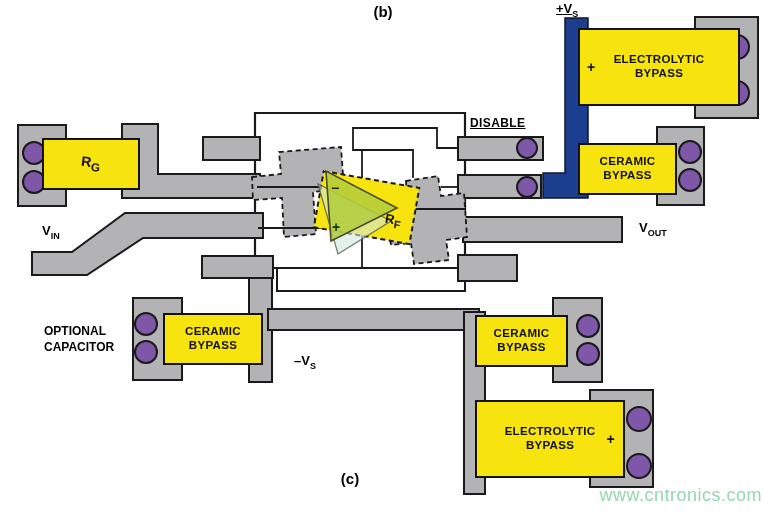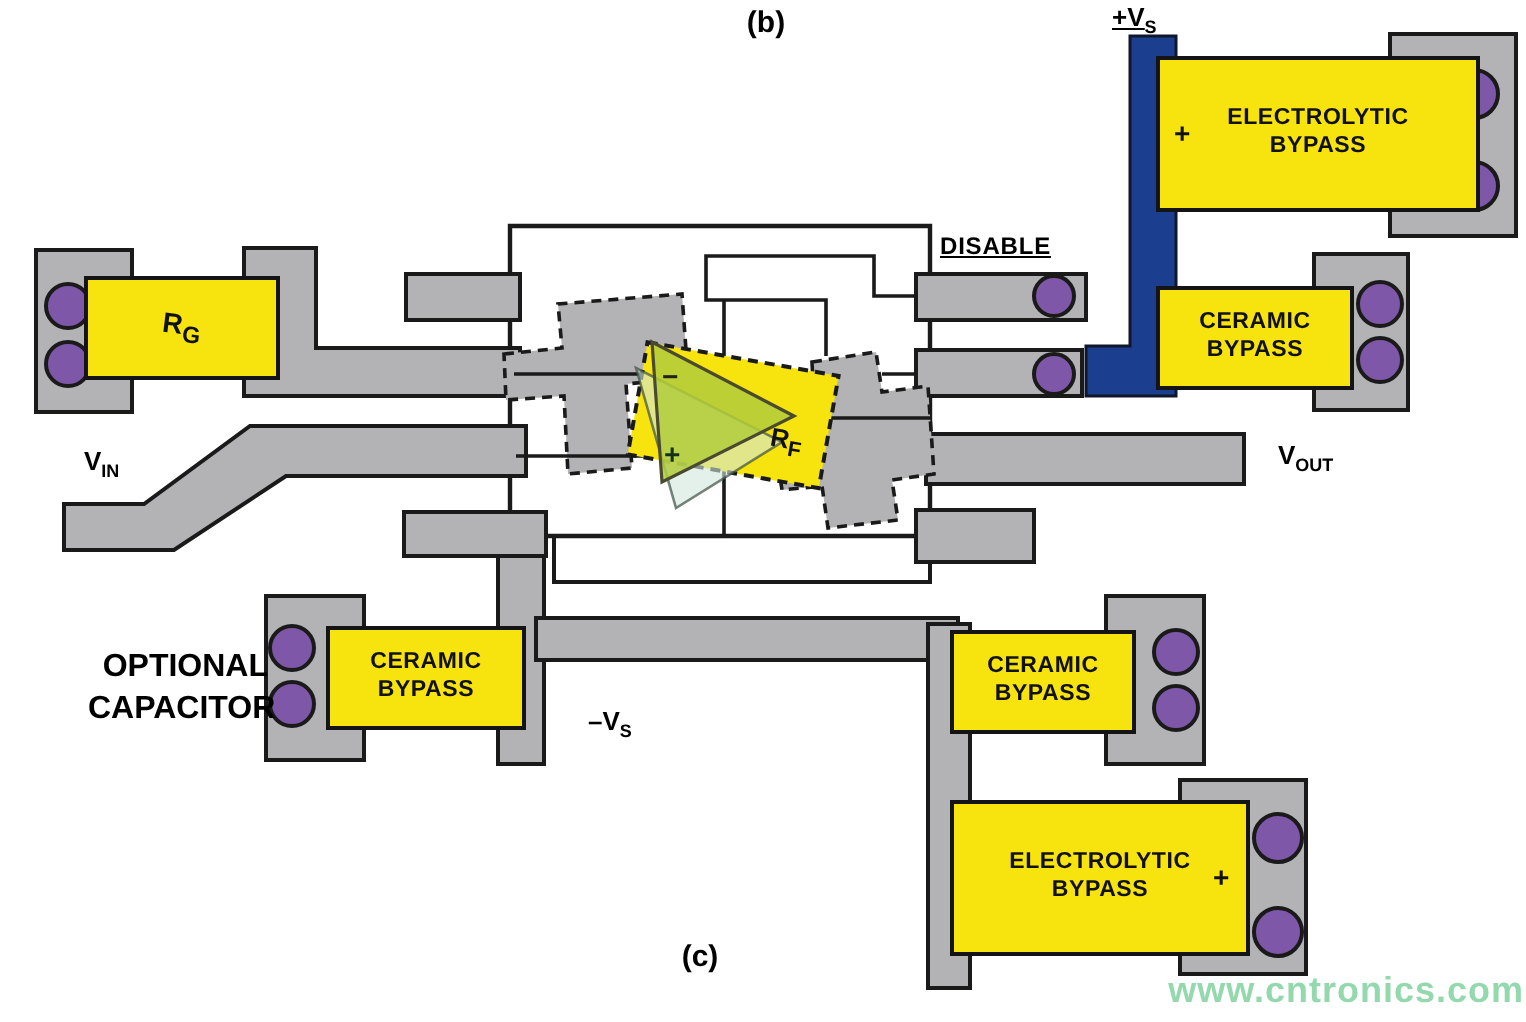--- a/index.html
+++ b/index.html
@@ -19,23 +19,23 @@
   .polarity.left { left:7px; }
   .polarity.right { right:8px; }
   .lbl { position:absolute; z-index:3; font-weight:bold; font-size:13px; color:#000; white-space:nowrap; }
   .lbl sub { font-size:9px; }
   .fig { font-size:15px; }
   .pin-mark { position:absolute; z-index:3; font-weight:bold; font-size:14px; color:#143018; }
   #rf-label { position:absolute; z-index:3; font-weight:bold; font-size:13px; color:#111; transform:rotate(10deg); }
   #rg-label { transform:rotate(7deg); font-size:14px; }
   #watermark {
     position:absolute; z-index:4; left:570px; top:485px; width:192px; text-align:right;
-    font-size:18px; color:#94d8ae; font-weight:bold; letter-spacing:.5px;
+    font-size:18px; color:#94d8ae; font-weight:normal; letter-spacing:.5px;
   }
-  #optional-label { text-align:right; line-height:1.3; font-size:16px; }
+  #optional-label { text-align:left; line-height:1.3; font-size:12px; }
   #disable-label { font-size:12px; letter-spacing:.4px; }
 </style>
 </head>
 <body>
 
 <div id="stage">
 
   <svg id="art" width="763" height="511" viewBox="0 0 763 511">
 
     <path d="M255,113 H465 V268 H255 Z" fill="none" stroke="#1a1a1a" stroke-width="2.2"></path>

